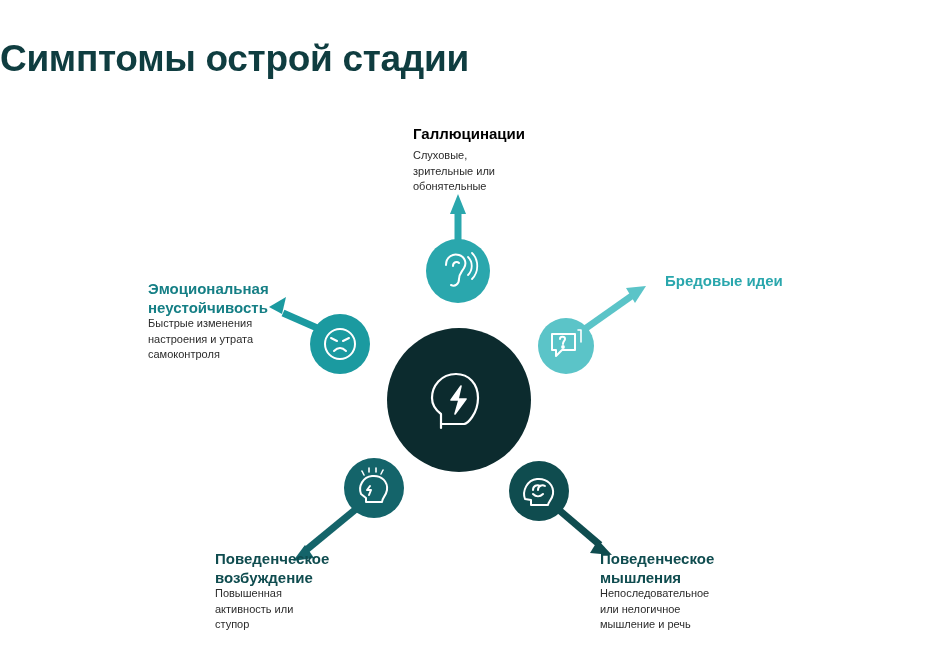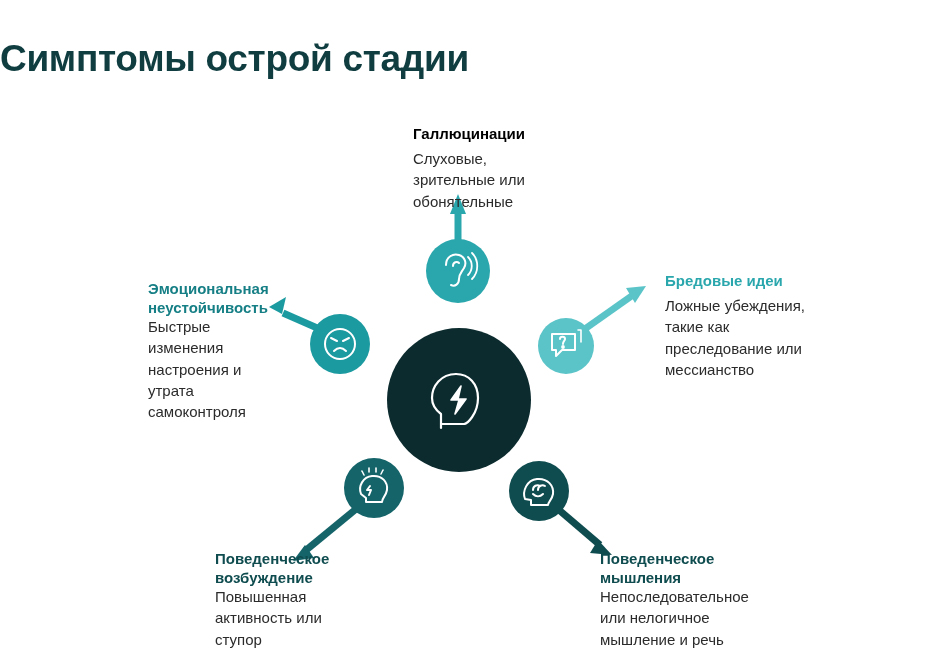--- a/index.html
+++ b/index.html
@@ -32,21 +32,21 @@
     letter-spacing: -0.3px;
   }
   .node-heading {
     position: absolute;
     font-size: 15px;
     font-weight: bold;
     line-height: 1.28;
   }
   .node-desc {
     position: absolute;
-    font-size: 15px;
+    font-size: 11px;
     line-height: 1.42;
     color: #2b2b2b;
   }
   
   #h-hallucinations { left: 413px; top: 124px; color: #000000; }
   #d-hallucinations { left: 413px; top: 148px; width: 150px; }
 
   #h-delusions { left: 665px; top: 271px; color: #2aa7ad; }
   #d-delusions { left: 665px; top: 295px; width: 160px; }
 
@@ -161,26 +161,20 @@
   </svg>
 
   <div class="node-heading" id="h-hallucinations">Галлюцинации</div>
   <div class="node-desc" id="d-hallucinations">
     <div>Слуховые,</div>
     <div>зрительные или</div>
     <div>обонятельные</div>
   </div>
 
   <div class="node-heading" id="h-delusions">Бредовые идеи</div>
-  <div class="node-desc" id="d-delusions">
-    <div>Ложные убеждения,</div>
-    <div>такие как</div>
-    <div>преследование или</div>
-    <div>мессианство</div>
-  </div>
 
   <div class="node-heading" id="h-emotional">Эмоциональная неустойчивость</div>
   <div class="node-desc" id="d-emotional">
     <div>Быстрые изменения</div>
     <div>настроения и утрата</div>
     <div>самоконтроля</div>
   </div>
 
   <div class="node-heading" id="h-behavior">Поведенческое возбуждение</div>
   <div class="node-desc" id="d-behavior">

